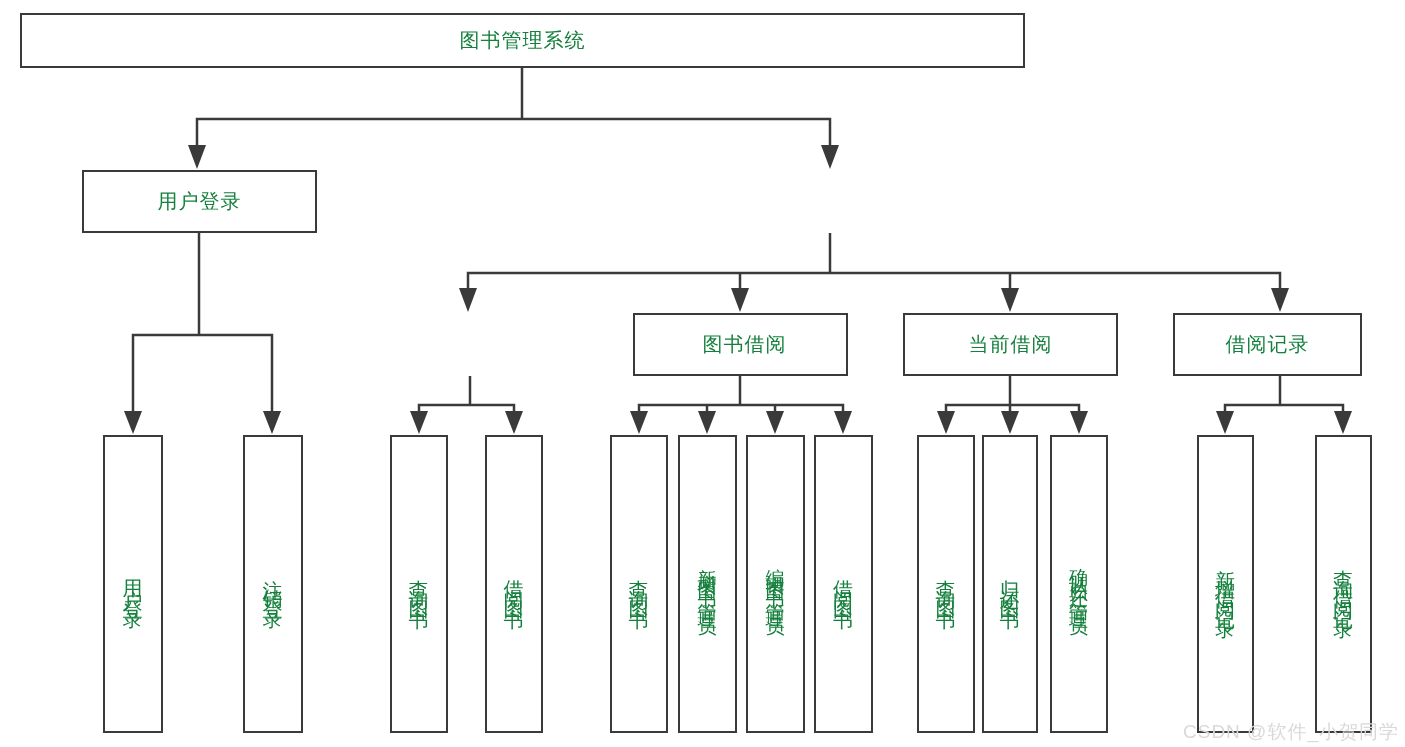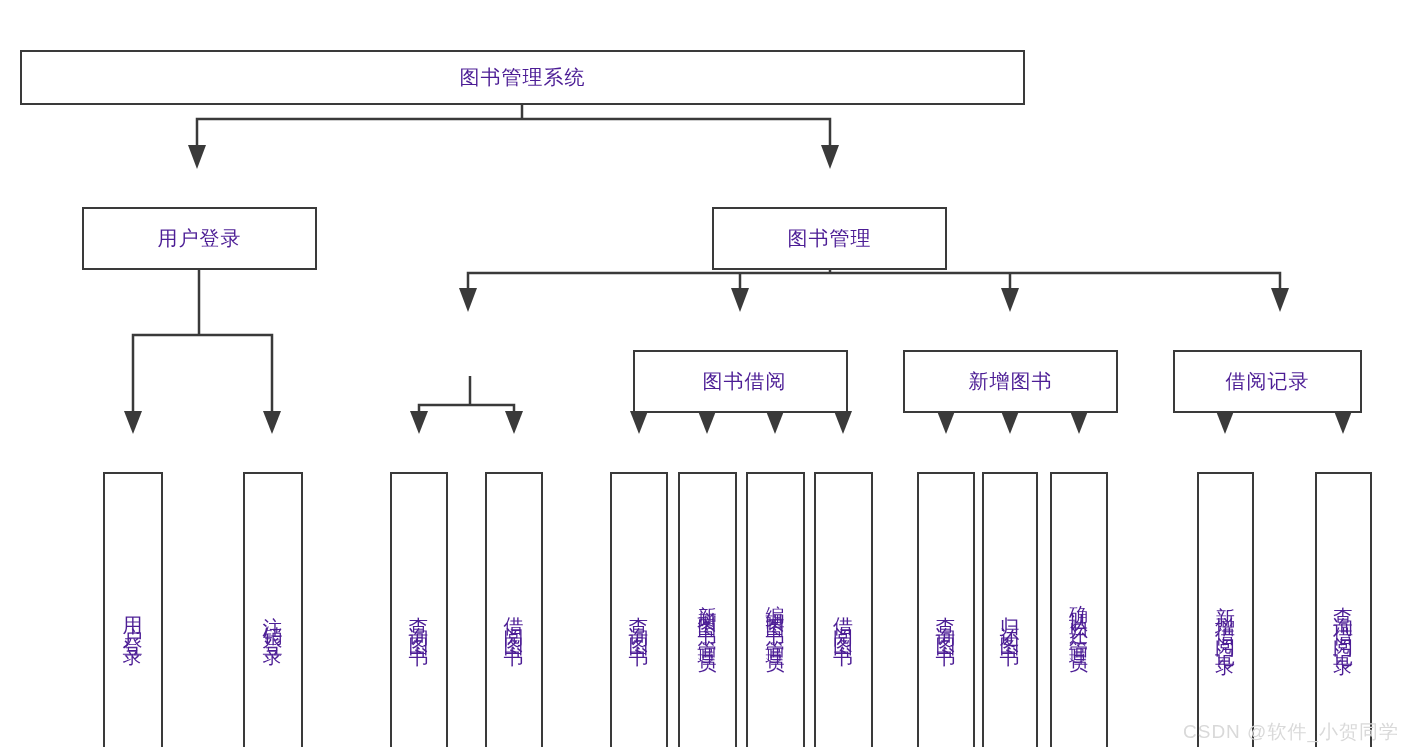--- a/index.html
+++ b/index.html
@@ -9,23 +9,22 @@
     font-family:"Liberation Sans", sans-serif;
   }
   #stage{position:absolute;left:0;top:0;width:1405px;height:747px;}
   svg.connectors{position:absolute;left:0;top:0;z-index:1;}
   .node{
     position:absolute;
     background:#ffffff;
     border:2px solid #3a3a3a;
     box-sizing:border-box;
     display:flex;align-items:center;justify-content:center;
-    color:#4c1d95;
+    color:#15803d;
     z-index:2;
-    margin-top:37px;
   }
   .node.h{font-size:20px;letter-spacing:1px;}
   .node.v{
     writing-mode:vertical-rl;
     text-orientation:upright;
     font-size:20px;
     letter-spacing:10px;
     line-height:1;
     text-align:center;
   }
@@ -99,24 +98,23 @@
       <polygon points="1070,411 1088,411 1079,434"></polygon>
 
       <polygon points="1216,411 1234,411 1225,434"></polygon>
       <polygon points="1334,411 1352,411 1343,434"></polygon>
     </g>
   </svg>
 
   <div class="node h" style="left:20px;top:13px;width:1005px;height:55px;">图书管理系统</div>
 
   <div class="node h" style="left:82px;top:170px;width:235px;height:63px;">用户登录</div>
-  <div class="node h" style="left:712px;top:170px;width:235px;height:63px;">图书管理</div>
 
   <div class="node h" style="left:633px;top:313px;width:215px;height:63px;padding-left:8px;">图书借阅</div>
-  <div class="node h" style="left:903px;top:313px;width:215px;height:63px;">新增图书</div>
+  <div class="node h" style="left:903px;top:313px;width:215px;height:63px;">当前借阅</div>
   <div class="node h" style="left:1173px;top:313px;width:189px;height:63px;">借阅记录</div>
 
   <div class="node v" style="left:103px;top:435px;width:60px;height:298px;">用户登录</div>
   <div class="node v" style="left:243px;top:435px;width:60px;height:298px;">注销登录</div>
 
   <div class="node v" style="left:390px;top:435px;width:58px;height:298px;">查询图书</div>
   <div class="node v" style="left:485px;top:435px;width:58px;height:298px;">借阅图书</div>
 
   <div class="node v" style="left:610px;top:435px;width:58px;height:298px;">查询图书</div>
   <div class="node v long" style="left:678px;top:435px;width:59px;height:298px;">新增图书（管理员）</div>

